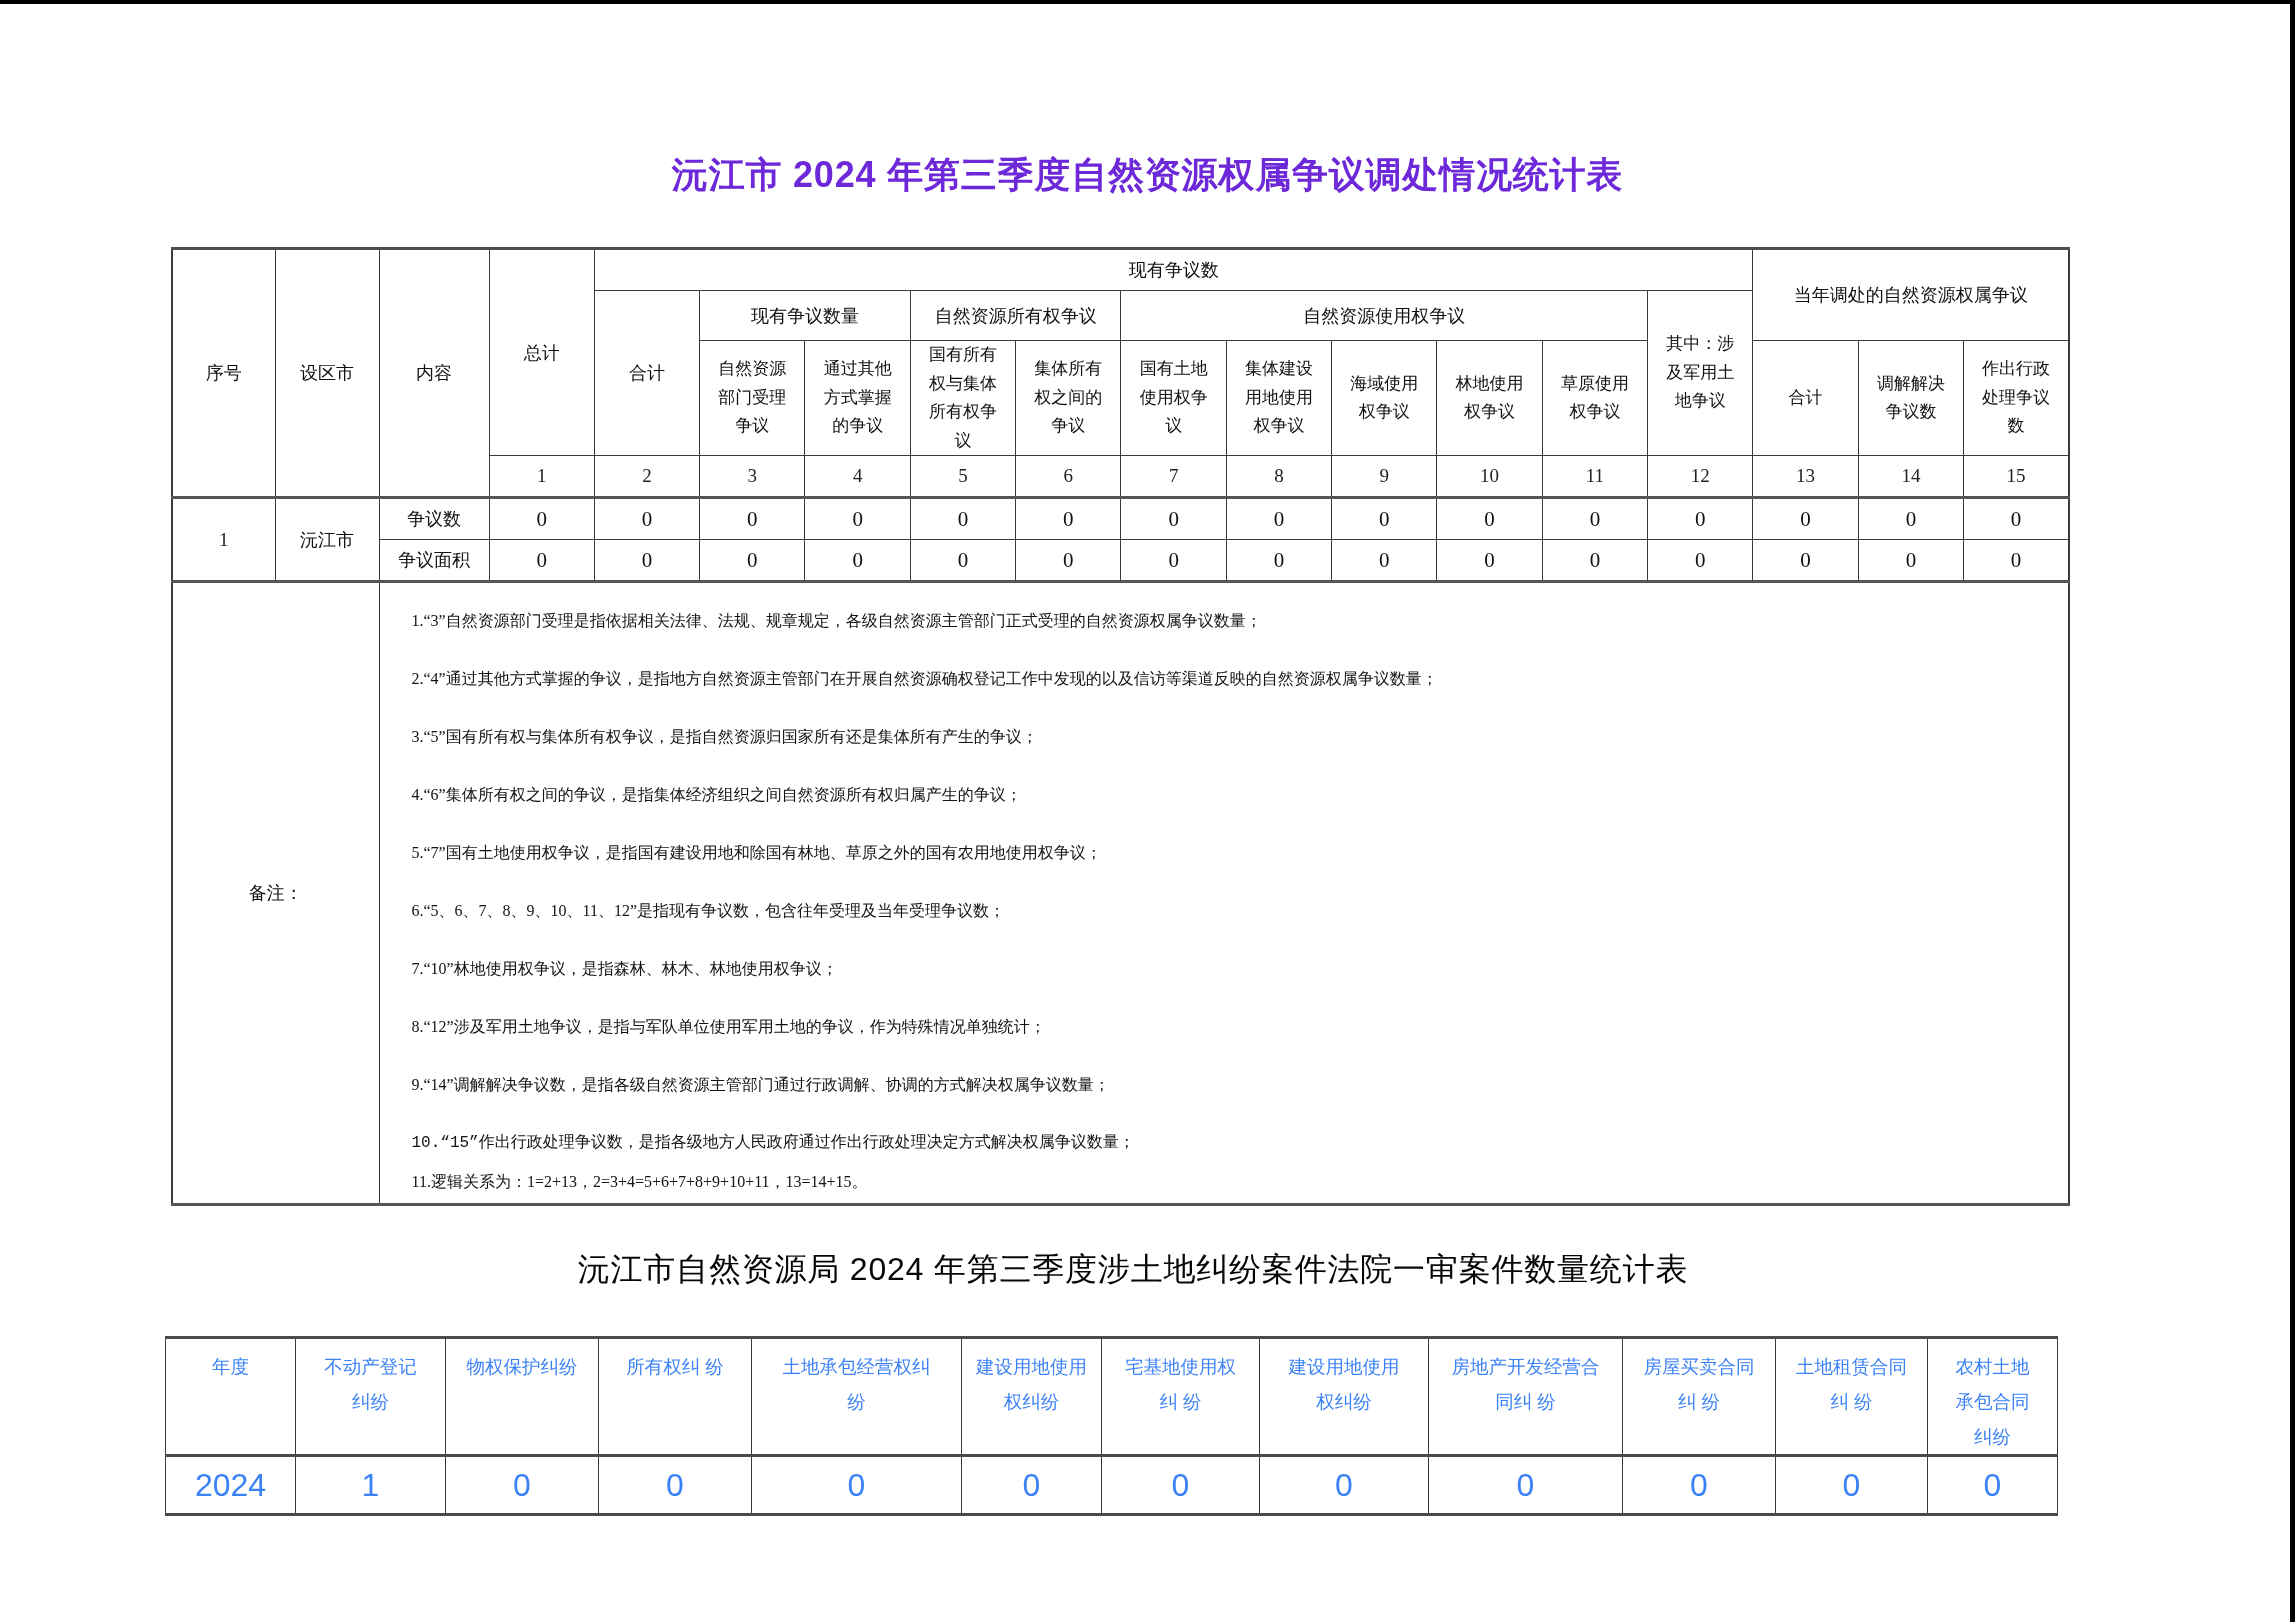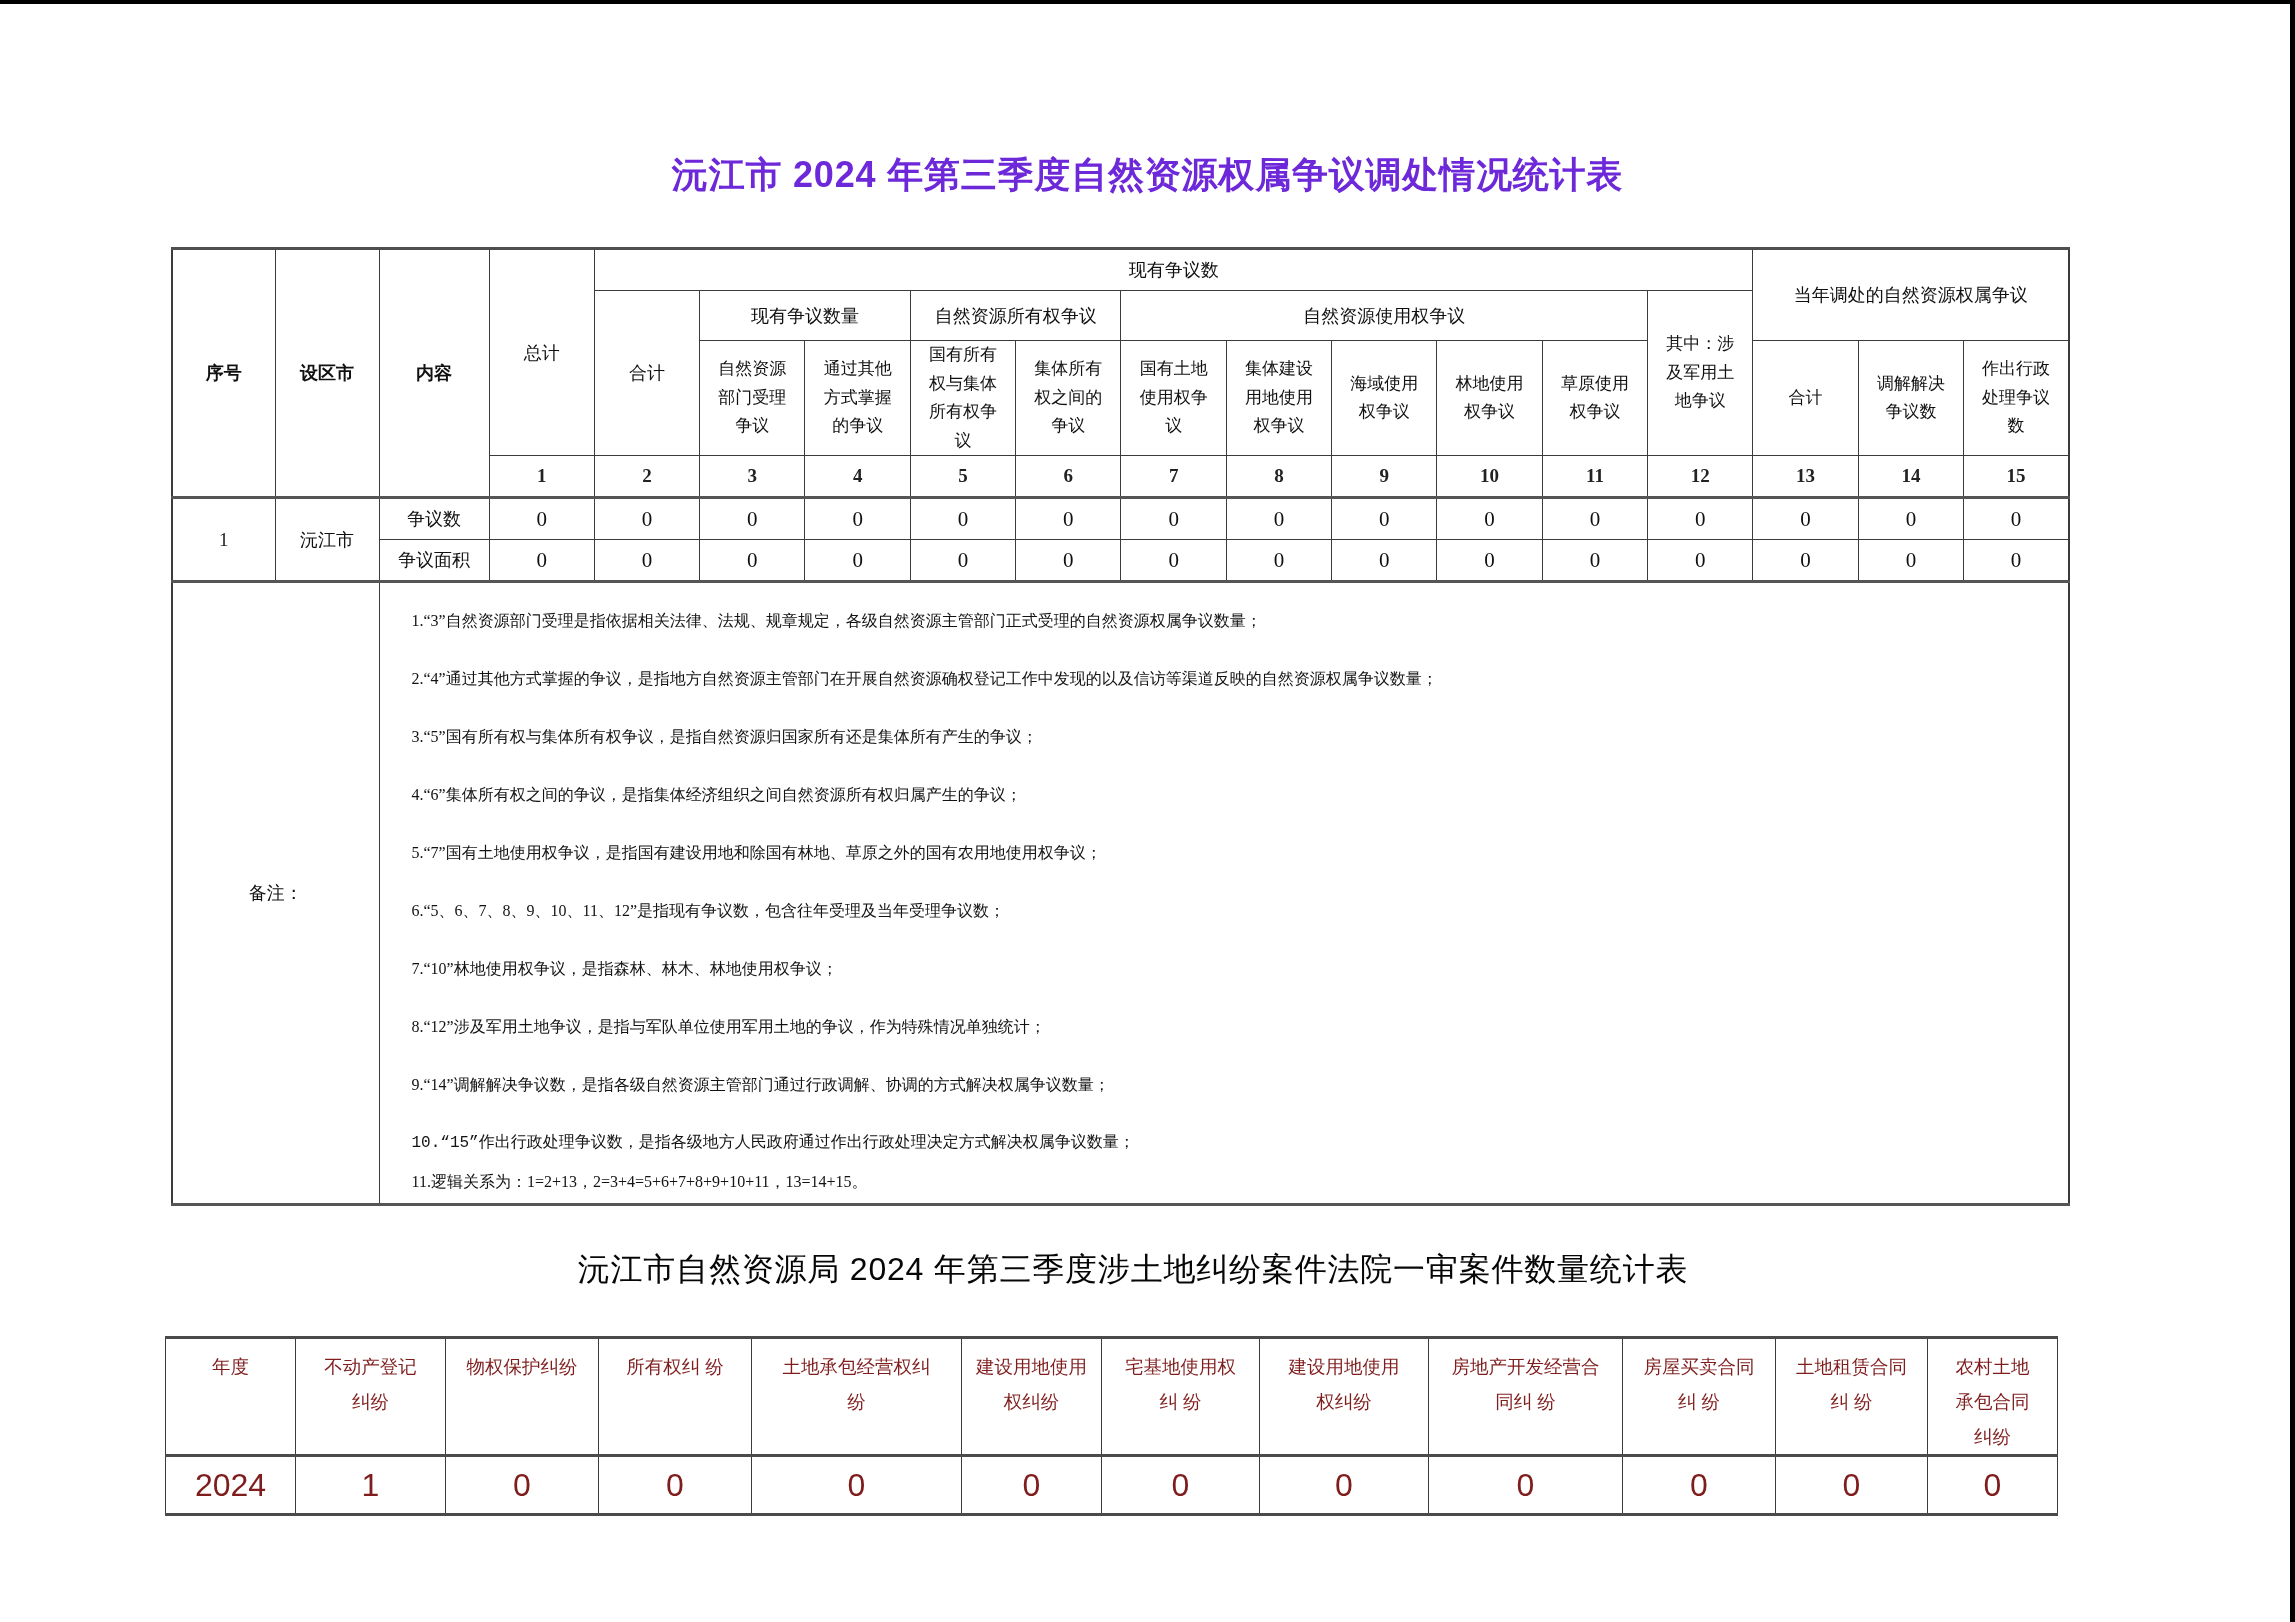--- a/index.html
+++ b/index.html
@@ -27,33 +27,33 @@
   .t1 .hd{font-size:18px;}
   .t1 .lh{font-size:17px;line-height:28.5px;white-space:pre-line;padding:0 15.4px;}
   .t1 .num{font-size:19px;color:#222;}
   .t1 .val{font-size:21px;}
   .t1 .lab{font-size:18px;}
   .r-a{height:42px;} .r-b{height:50px;} .r-c{height:112px;}
   .r-n{height:42px;} .r-d{height:42px;} .r-notes{height:623px;}
   .b-left{border-left:2.3px solid #3b3b3b !important;}
   .b-right{border-right:2.3px solid #3b3b3b !important;}
   .t1 tr.r-a td{border-top:3.1px solid #4f4f4f;}
-  .t1 tr.r-n td, .t1 .thick-n{border-bottom:3.1px solid #555 !important;font-weight:bold;}
+  .t1 tr.r-n td, .t1 .thick-n{border-bottom:3.1px solid #555 !important;}
   .t1 tr.r-d2 td, .t1 .thick-d{border-bottom:3.1px solid #555 !important;}
   .t1 tr.r-notes td{border-bottom:3.1px solid #555;}
   .notes-cell{vertical-align:top !important;text-align:left !important;
     padding:26px 23px 7.7px 32px !important;}
   .notes-cell p{margin:0 0 34px 0;font-size:16px;line-height:24px;color:#131313;}
   .notes-cell p:nth-of-type(10){margin-bottom:14.7px;font-family:Liberation Mono, monospace;}
   .notes-cell p:last-of-type{margin-bottom:0;}
 
   
   .t2{position:absolute;left:165px;top:1336px;width:1893px;
     border-collapse:collapse;table-layout:fixed;
-    font-family:"Liberation Sans","DejaVu Sans",sans-serif;color:#7f1d1d;}
+    font-family:"Liberation Sans","DejaVu Sans",sans-serif;color:#3b82f6;}
   .t2 th{border:1.5px solid #3b3b3b;border-bottom:3.1px solid #4a4a4a;
     font-weight:normal;font-size:18.5px;line-height:35px;text-align:center;
     vertical-align:top;padding:10px 3.1px 0 3.1px;white-space:pre-line;overflow:hidden;}
   .t2 tr.hrow th{border-top:3.1px solid #4a4a4a;}
   .t2 td{border:1.5px solid #3b3b3b;border-bottom:3.1px solid #4a4a4a;
     font-size:32px;text-align:center;vertical-align:middle;padding:0;}
   .t2 .hrow{height:93px;} .t2 .drow{height:59px;}
 </style>
 </head>
 <body>

